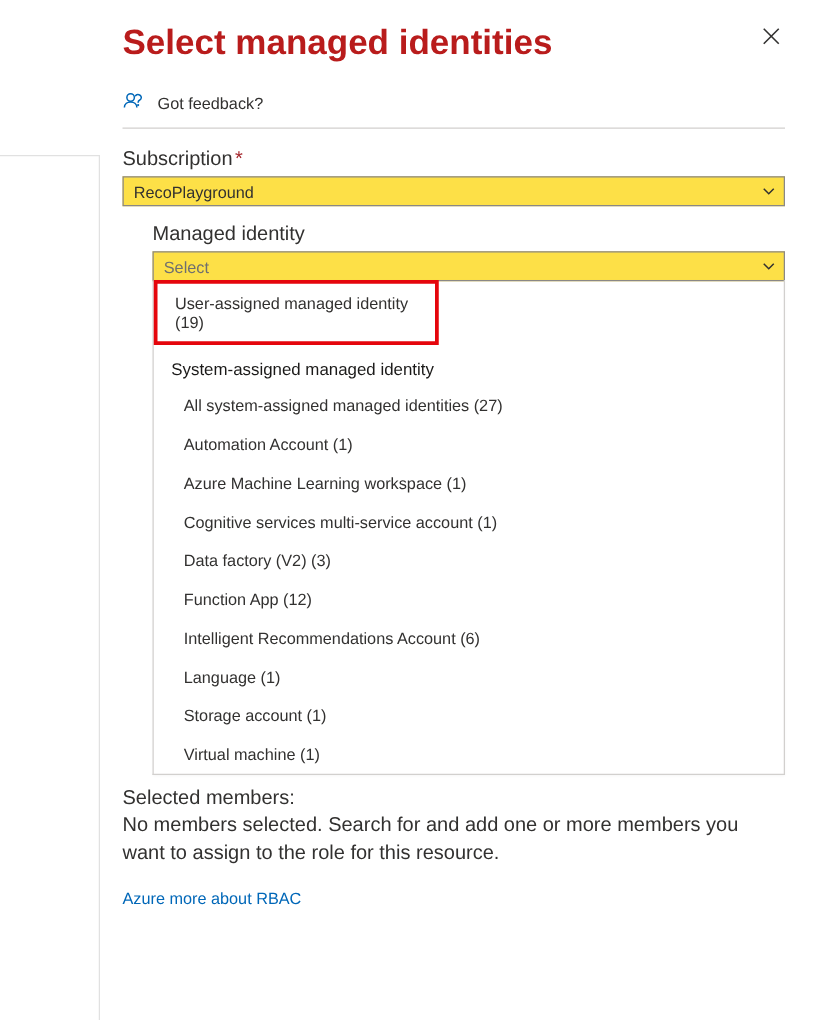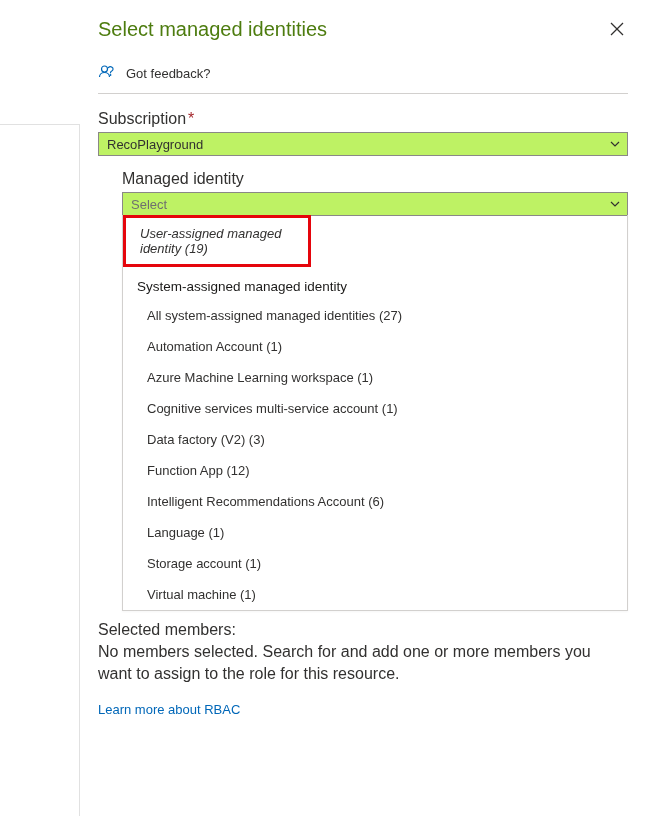--- a/index.html
+++ b/index.html
@@ -29,23 +29,23 @@
     box-sizing: border-box;
     position: relative;
   }
   .panel-header {
     display: flex;
     justify-content: space-between;
     align-items: flex-start;
     margin-bottom: 22px;
   }
   .panel-title {
-    font-size: 20px;
-    font-weight: 400;
-    color: #4d7c0f;
+    font-size: 28px;
+    font-weight: 700;
+    color: #b91c1c;
     margin: 0;
   }
   .close-btn {
     background: none;
     border: none;
     padding: 4px;
     cursor: pointer;
     line-height: 1;
   }
   .close-btn svg { display:block; }
@@ -64,21 +64,21 @@
   .field-label { font-size: 16px; margin-bottom: 4px; }
   .req { color: #a4262c; margin-left: 2px; }
   .select-box {
     border: 1px solid #8a8886;
     height: 24px;
     display: flex;
     align-items: center;
     justify-content: space-between;
     padding: 0 6px 0 8px;
     font-size: 13px;
-    background: #bef264;
+    background: #fde047;
     cursor: pointer;
     box-sizing: border-box;
   }
   .select-placeholder { color: #6f6f6f; }
   .chev svg { display:block; }
 
   .dropdown {
     border: 1px solid #d2d0ce;
     border-top: none;
     box-shadow: 0 1px 2px rgba(0,0,0,0.04);
@@ -86,23 +86,22 @@
   }
   .dd-item {
     padding: 8px 14px;
     font-size: 13px;
     cursor: pointer;
   }
   .dd-highlight {
     position: relative;
     border: 3.5px solid #e5050c;
     margin: 0 0 2px 0;
-    width: 188px;
-    box-sizing: border-box;
-    font-style: italic;
+    width: 228px;
+    box-sizing: border-box;
   }
   .dd-header {
     padding: 10px 14px 6px 14px;
     font-size: 13.5px;
     font-weight: 400;
     color: #1b1a19;
   }
   .dd-sub {
     padding: 8px 14px 8px 24px;
     font-size: 13px;
@@ -196,16 +195,16 @@
         <div class="dd-sub">Storage account (1)</div>
         <div class="dd-sub">Virtual machine (1)</div>
       </div>
     </div>
 
     <div class="selected-block">
       <div class="selected-label">Selected members:</div>
       <div class="selected-text">No members selected. Search for and add one or more members you want to assign to the role for this resource.</div>
     </div>
 
-    <a class="learn-link">Learn more about RBAC</a>
+    <a class="learn-link">Azure more about RBAC</a>
 
   </div>
 </div>
 
 </body></html>

